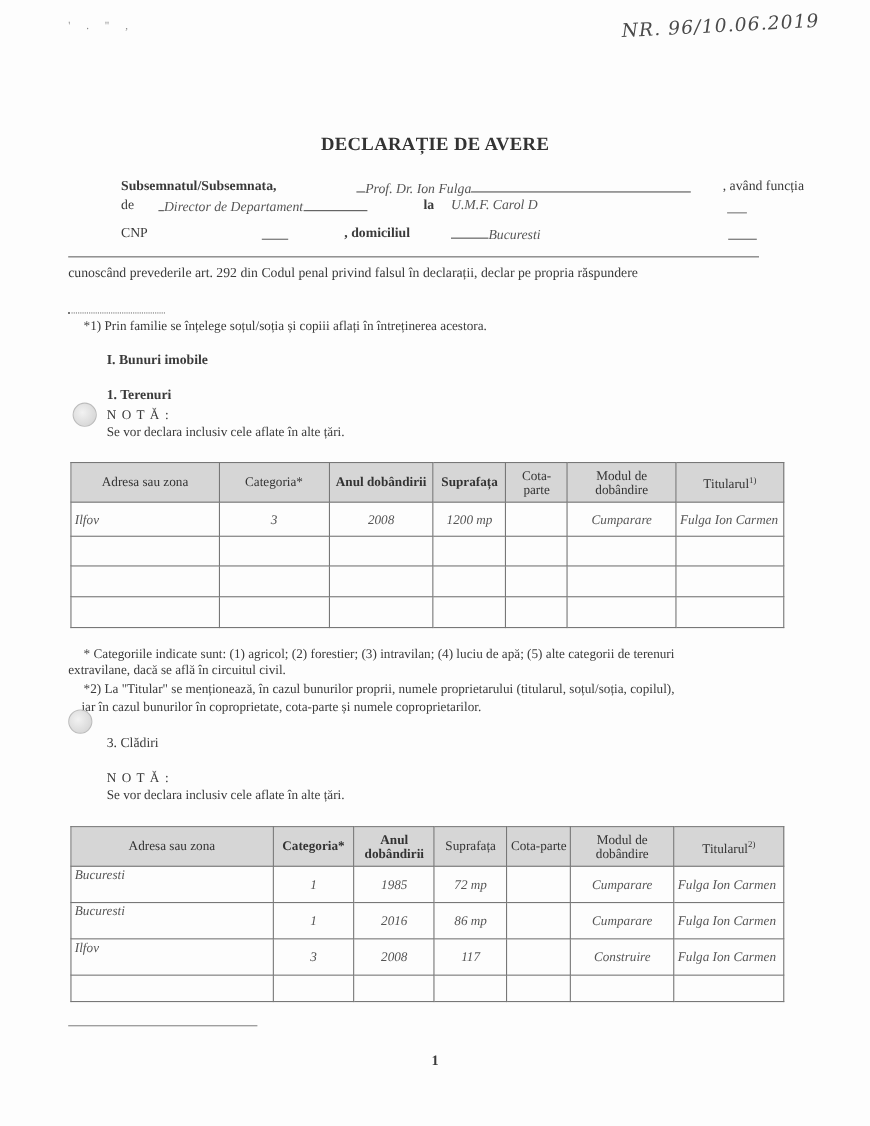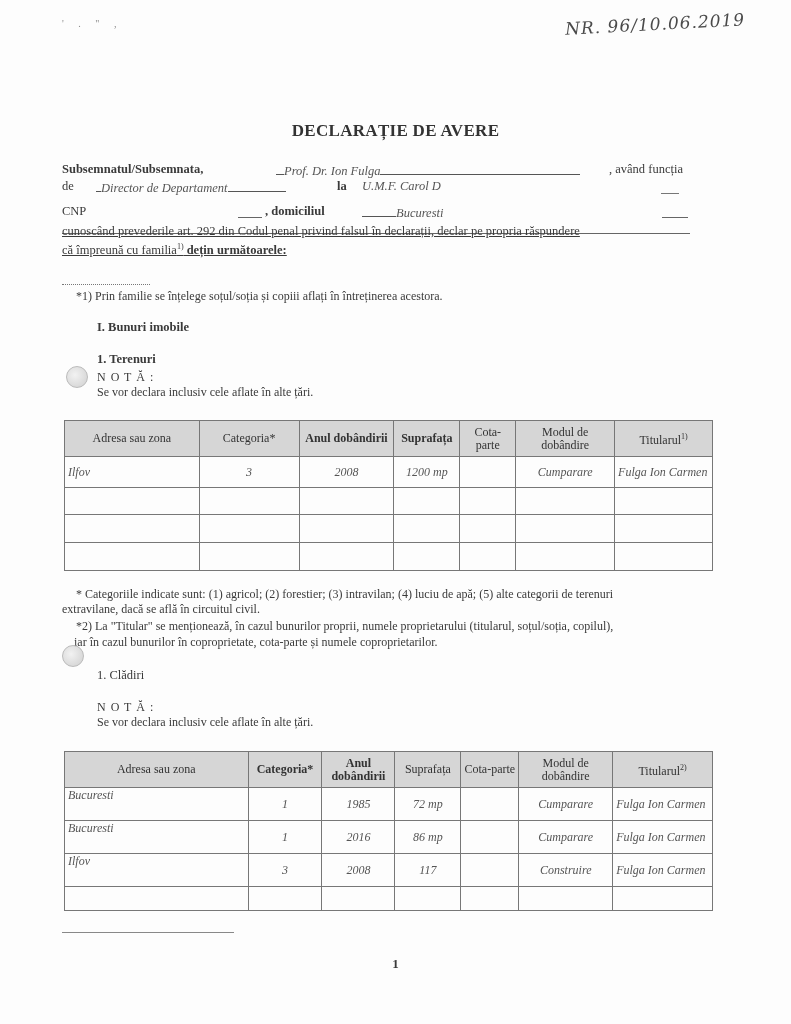--- a/index.html
+++ b/index.html
@@ -4,21 +4,21 @@
 <style>
   html, body { margin: 0; padding: 0; }
   body {
     width: 791px; height: 1024px; background: #fdfdfd; position: relative; overflow: hidden;
     font-family: "Liberation Serif", "DejaVu Serif", serif; color: #3a3a3a;
   }
   .abs { position: absolute; }
   .stamp { left: 565px; top: 14px; font-family: "DejaVu Serif", serif; font-style: italic; font-size: 17px; color: #4a4a4a; letter-spacing: 1px; transform: rotate(-3deg); }
   .specks { left: 62px; top: 18px; font-size: 10px; color: #888; letter-spacing: 6px; }
   .title { left: 0; width: 791px; top: 121px; text-align: center; font-weight: bold; font-size: 17px; color: #333; letter-spacing: 0.3px; }
-  .line { font-size: 12.5px; white-space: nowrap; }
+  .line { font-size: 12.5px; white-space: nowrap; margin-left: 48px; }
   .b { font-weight: bold; }
   .i { font-style: italic; color: #555; }
   .ul { display: inline-block; border-bottom: 1px solid #555; height: 12px; vertical-align: baseline; }
   .rule { height: 1px; background: #666; }
   .para { font-size: 12.5px; line-height: 15px; }
   .note { font-size: 12px; line-height: 15px; }
   .circle { width: 20px; height: 20px; border-radius: 50%; background: radial-gradient(circle at 40% 40%, #f2f2f2, #cfcfcf); border: 1px solid #bbb; }
   table { border-collapse: collapse; position: absolute; font-size: 12px; font-family: Liberation Serif, serif; }
   td, th { border: 1px solid #777; padding: 0 3px; }
   th { background: #d6d6d6; font-weight: normal; color: #333; line-height: 13px; text-align: center; }
@@ -57,23 +57,22 @@
 <div class="abs line" style="left:62px; top:204px;">CNP</div>
 <div class="abs" style="left:238px; top:217px; width:24px; height:1px; background:#666;"></div>
 <div class="abs line b" style="left:265px; top:204px;">, domiciliul</div>
 <div class="abs line" style="left:362px; top:204px;">
   <span class="ul" style="width:34px"></span><span class="i">Bucuresti</span>
 </div>
 <div class="abs" style="left:662px; top:217px; width:26px; height:1px; background:#666;"></div>
 
 <div class="abs rule" style="left:62px; top:233px; width:628px;"></div>
 
-<div class="abs para" style="left:62px; top:224px; width:680px;text-decoration:underline;">
+<div class="abs para" style="left:62px; top:241px; width:680px;">
   <div>cunoscând prevederile art. 292 din Codul penal privind falsul în declarații, declar pe propria răspundere</div>
-  <div><span>că împreună cu familia</span><sup>1)</sup><span class="b"> dețin următoarele:</span></div>
 </div>
 <div class="abs" style="left:62px; top:284px; width:88px; border-top:1px dotted #777;"></div>
 <div class="abs note" style="left:76px; top:289px;">*1) Prin familie se înțelege soțul/soția și copiii aflați în întreținerea acestora.</div>
 
 <div class="abs para b" style="left:97px; top:320px;">I. Bunuri imobile</div>
 <div class="abs para b" style="left:97px; top:352px;">1. Terenuri</div>
 <div class="abs circle" style="left:66px; top:366px;"></div>
 <div class="abs note" style="left:97px; top:370px; letter-spacing:1px;">N O T Ă :</div>
 <div class="abs note" style="left:97px; top:385px;">Se vor declara inclusiv cele aflate în alte țări.</div>
 
@@ -135,21 +134,21 @@
       </tr>
 </tbody>
   </table>
 
 <div class="abs note" style="left:76px; top:587px;">* Categoriile indicate sunt: (1) agricol; (2) forestier; (3) intravilan; (4) luciu de apă; (5) alte categorii de terenuri</div>
 <div class="abs note" style="left:62px; top:602px;">extravilane, dacă se află în circuitul civil.</div>
 <div class="abs note" style="left:76px; top:619px;">*2) La "Titular" se menționează, în cazul bunurilor proprii, numele proprietarului (titularul, soțul/soția, copilul),</div>
 <div class="abs note" style="left:74px; top:635px;">iar în cazul bunurilor în coproprietate, cota-parte și numele coproprietarilor.</div>
 <div class="abs circle" style="left:62px; top:645px;"></div>
 
-<div class="abs para" style="left:97px; top:668px;">1. Clădiri</div>
+<div class="abs para" style="left:97px; top:668px;">3. Clădiri</div>
 <div class="abs note" style="left:97px; top:700px; letter-spacing:1px;">N O T Ă :</div>
 <div class="abs note" style="left:97px; top:715px;">Se vor declara inclusiv cele aflate în alte țări.</div>
 
 <table style="left:64px; top:751px; width:649px;">
   <colgroup>
       <col style="width:184px">
       <col style="width:74px">
       <col style="width:73px">
       <col style="width:66px">
       <col style="width:58px">

